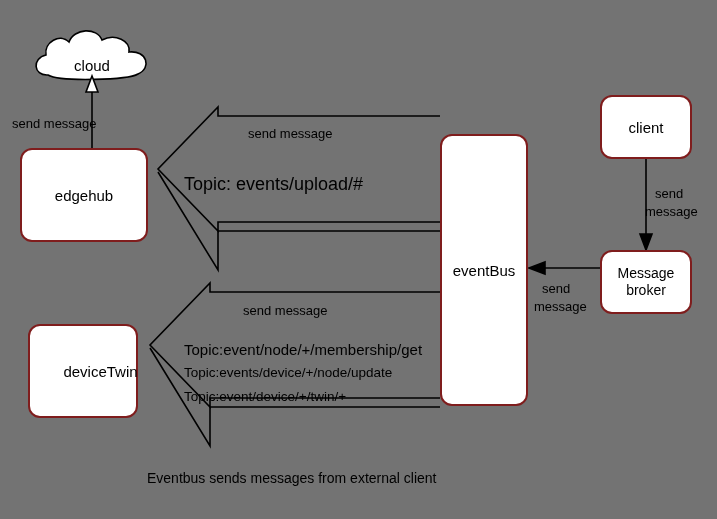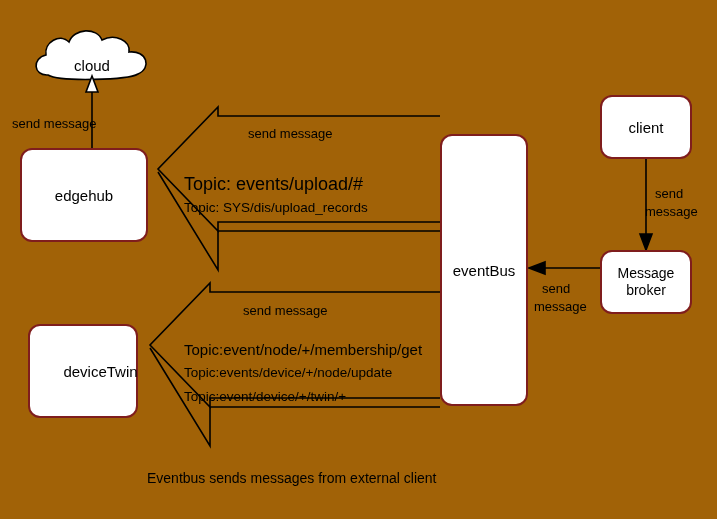--- a/index.html
+++ b/index.html
@@ -4,21 +4,21 @@
 <style>
   html, body {
     margin: 0;
     padding: 0;
     background: #ffffff;
   }
   #canvas {
     position: relative;
     width: 717px;
     height: 519px;
-    background: #a16207;
+    background: #737373;
     font-family: "Liberation Sans", sans-serif;
     overflow: hidden;
   }
   .node {
     position: absolute;
     box-sizing: border-box;
     border: 2px solid #7f1d1d;
     background: #ffffff;
     display: flex;
     align-items: center;
@@ -139,21 +139,20 @@
 
   <div class="label" style="left:243px; top:303px; font-size:13px;">send message</div>
 
   <div class="label" style="left:655px; top:186px; font-size:13px;">send</div>
   <div class="label" style="left:645px; top:204px; font-size:13px;">message</div>
 
   <div class="label" style="left:542px; top:281px; font-size:13px;">send</div>
   <div class="label" style="left:534px; top:299px; font-size:13px;">message</div>
 
   <div class="label" style="left:184px; top:174px; font-size:18px;">Topic: events/upload/#</div>
-  <div class="label" style="left:184px; top:200px; font-size:13.5px;">Topic: SYS/dis/upload_records</div>
 
   <div class="label" style="left:184px; top:341px; font-size:15px;">Topic:event/node/+/membership/get</div>
   <div class="label" style="left:184px; top:365px; font-size:13.5px;">Topic:events/device/+/node/update</div>
   <div class="label" style="left:147px; top:470px; font-size:14px;">Eventbus sends messages from external client</div>
 
   <div class="label" style="left:184px; top:389px; font-size:13.5px;">Topic:event/device/+/twin/+</div>
 
 </div>
 
 </body></html>

